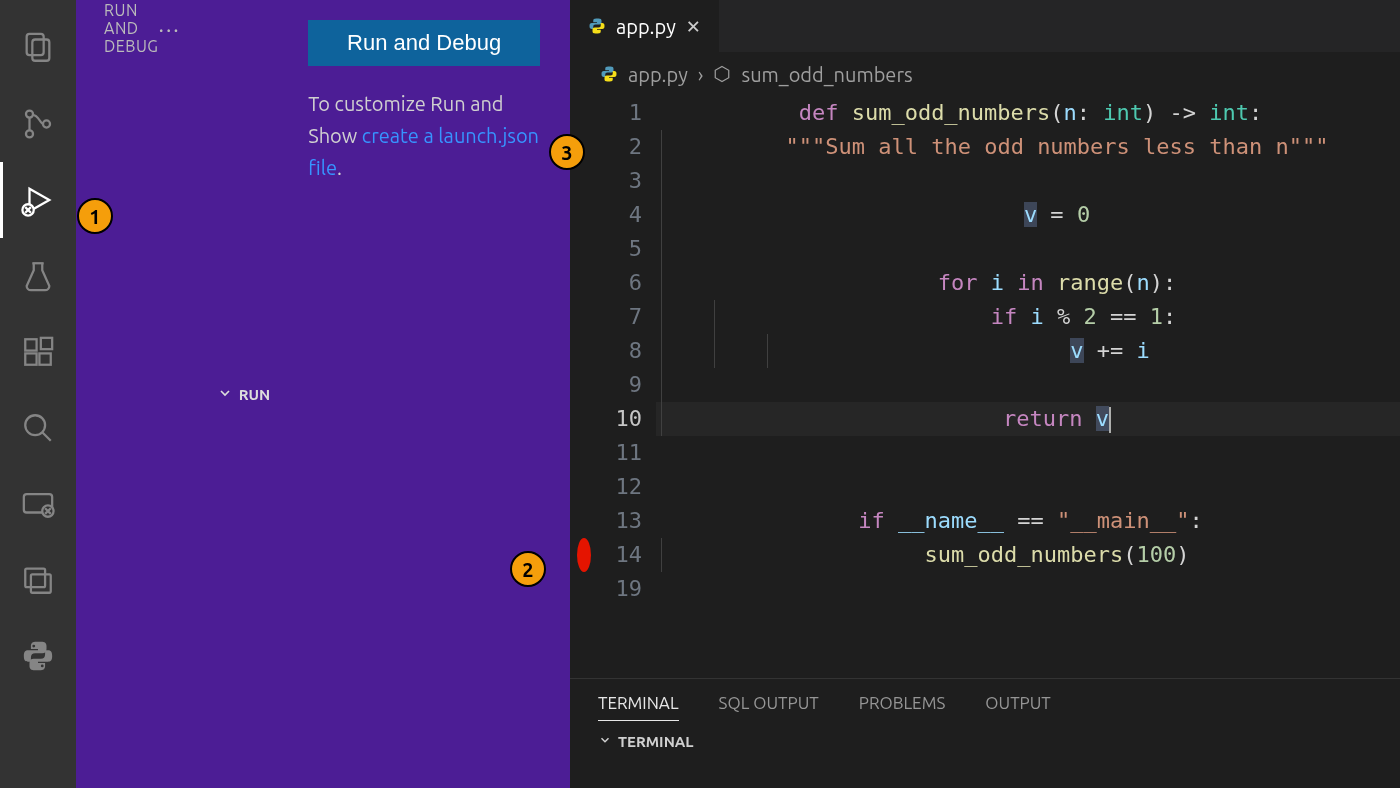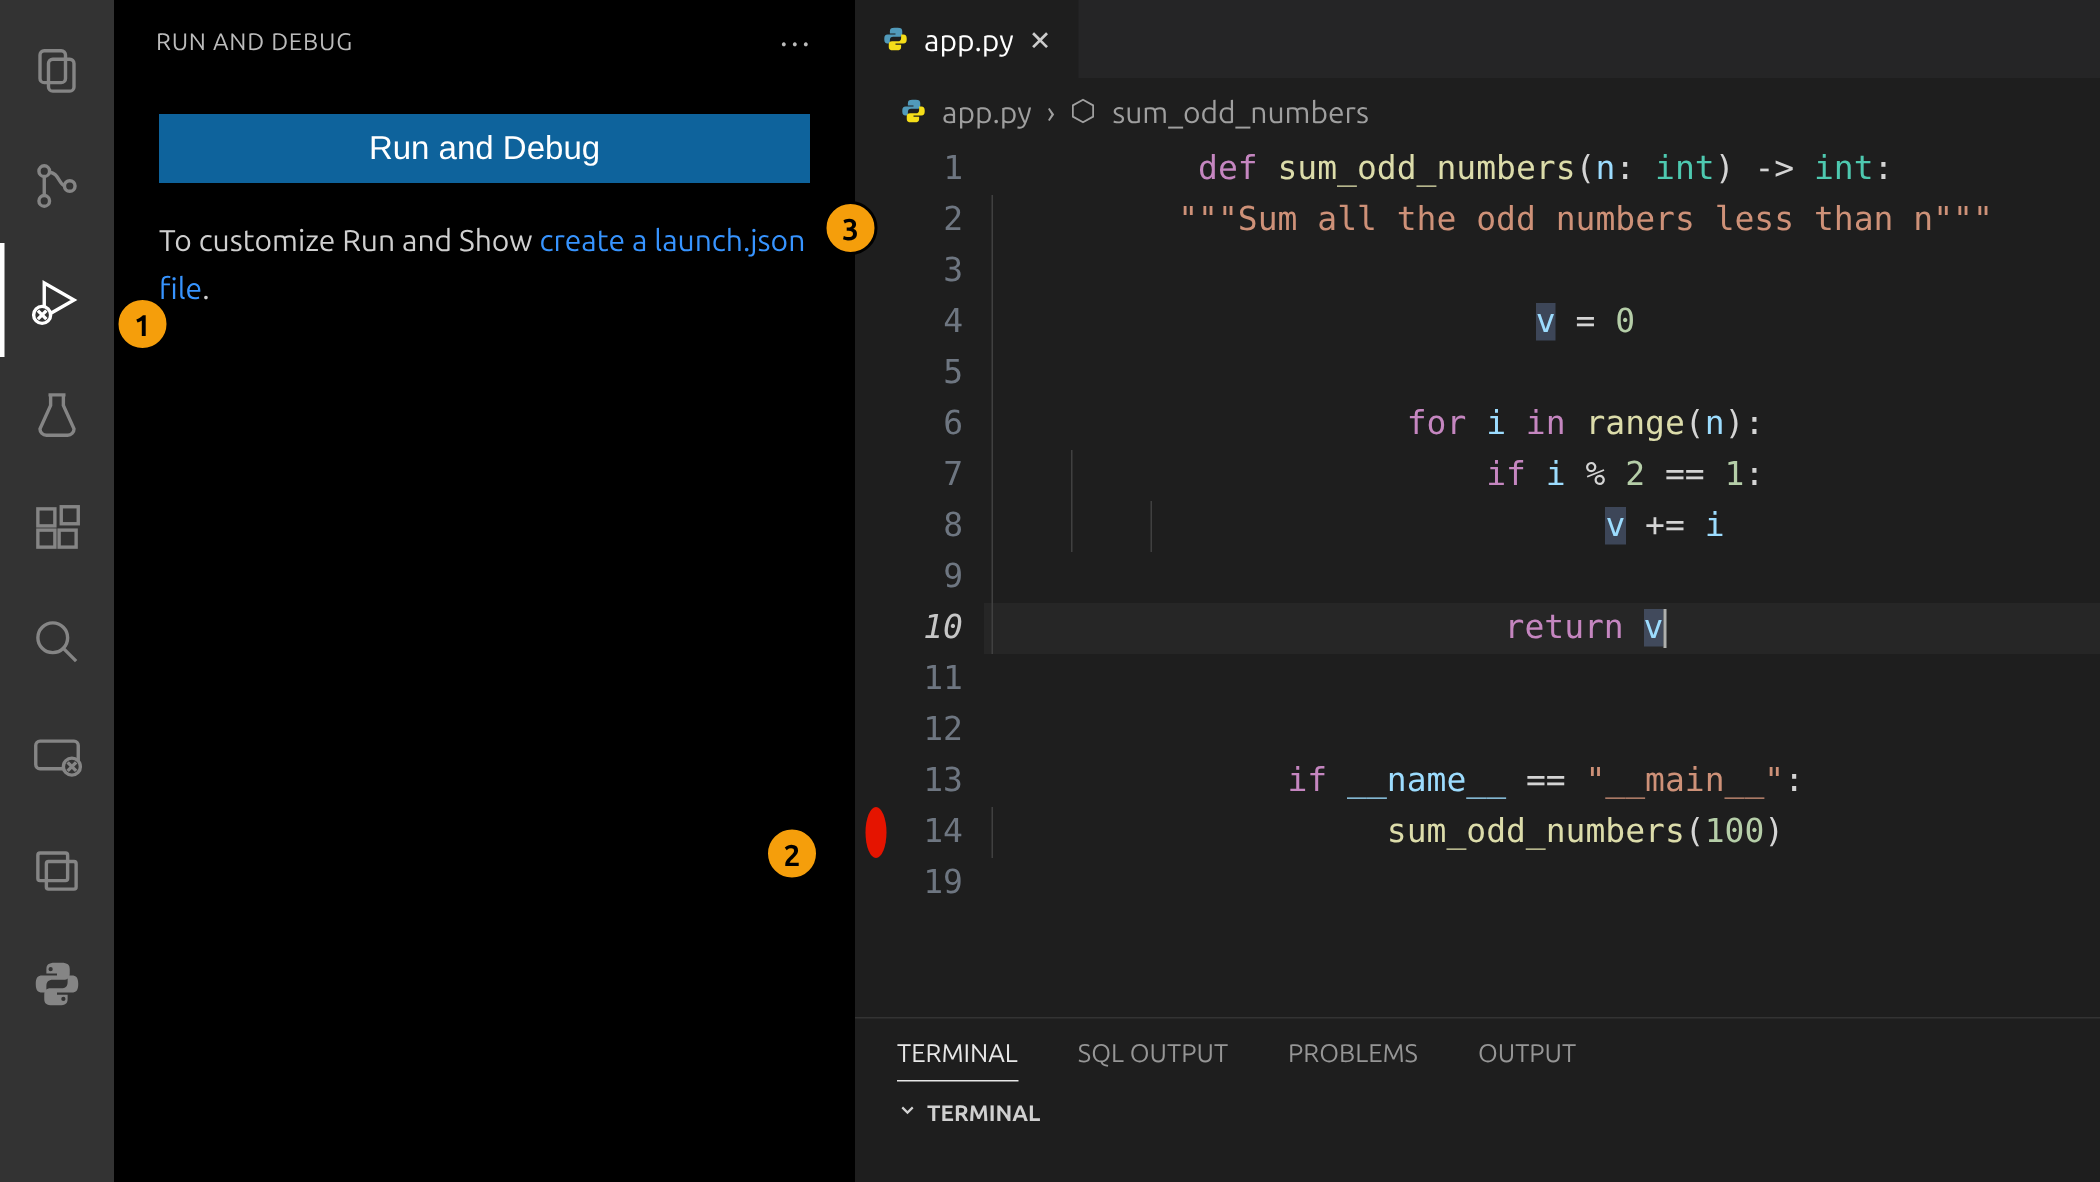--- a/index.html
+++ b/index.html
@@ -37,23 +37,23 @@
     position: absolute;
     left: 0; top: 0; bottom: 0;
     width: 3px;
     background: #ffffff;
   }
   .activity-item svg { width: 34px; height: 34px; }
 
   
   .sidebar {
     width: 494px;
-    background: #000000;
-    display: flex;
-    flex-direction: column;
+    background: #4c1d95;
+    display: flex;
+    flex-direction: row;
   }
   .sidebar-header {
     height: 56px;
     display: flex;
     align-items: center;
     padding: 0 28px;
     color: #bbbbbb;
     font-size: 16px;
     letter-spacing: 0.5px;
     justify-content: space-between;
@@ -254,20 +254,28 @@
         <path d="M13 22c3 0 4-1 4-3v-2h-5v-1h7c2 0 3-1 3-4s-1-4-3-4h-2v3c0 2-1 3-3 3H9c-2 0-3 1-3 3v2c0 2 1 3 4 3h3zm2-2a1 1 0 110-2 1 1 0 010 2z"></path>
       </svg>
   </div>
 </div>
 
 <div class="sidebar">
   <div class="sidebar-header">
     <span>RUN AND DEBUG</span>
     <span class="ellipsis">···</span>
   </div>
+  <div class="sidebar-section-header">
+    <span class="chevron">
+      <svg width="16" height="16" viewBox="0 0 24 24" fill="none" stroke="currentColor" stroke-width="2.5">
+          <path d="M6 9l6 6 6-6"></path>
+        </svg>
+    </span>
+    <span>RUN</span>
+  </div>
   <div class="sidebar-body">
     <button class="run-debug-btn">Run and Debug</button>
     <p>
       <span>To customize Run and Show </span><span class="link">create a launch.json file</span><span>.</span>
     </p>
   </div>
 </div>
 
 <div class="editor-col">
   <div class="tabbar">
@@ -316,21 +324,21 @@
     <div class="gutter" id="gutter">
         <div>1</div>
         <div>2</div>
         <div>3</div>
         <div>4</div>
         <div>5</div>
         <div>6</div>
         <div>7</div>
         <div>8</div>
         <div>9</div>
-        <div style="color: rgb(198, 198, 198); font-style: italic;">10</div>
+        <div style="color: rgb(198, 198, 198);">10</div>
         <div>11</div>
         <div>12</div>
         <div>13</div>
         <div>14</div>
         <div>19</div>
       </div>
     <div class="code" id="code"><div class="linewrap"><span style="padding-left: 5px;"><span class="k">def </span><span class="fn">sum_odd_numbers</span><span class="op">(</span><span class="pm">n</span><span class="op">: </span><span class="ty">int</span><span class="op">) -&gt; </span><span class="ty">int</span><span class="op">:</span></span></div><div class="linewrap"><span class="indent-guide" style="left: 5px;"></span><span style="padding-left: 58px;"><span class="s">"""Sum all the odd numbers less than n"""</span></span></div><div class="linewrap"><span class="indent-guide" style="left: 5px;"></span><span style="padding-left: 58px;"></span></div><div class="linewrap"><span class="indent-guide" style="left: 5px;"></span><span style="padding-left: 58px;"><span class="pm hl">v</span><span class="op"> = </span><span class="n">0</span></span></div><div class="linewrap"><span class="indent-guide" style="left: 5px;"></span><span style="padding-left: 58px;"></span></div><div class="linewrap"><span class="indent-guide" style="left: 5px;"></span><span style="padding-left: 58px;"><span class="k">for </span><span class="pm">i</span><span class="k"> in </span><span class="fn">range</span><span class="op">(</span><span class="pm">n</span><span class="op">):</span></span></div><div class="linewrap"><span class="indent-guide" style="left: 5px;"></span><span class="indent-guide" style="left: 58px;"></span><span style="padding-left: 111px;"><span class="k">if </span><span class="pm">i</span><span class="op"> % </span><span class="n">2</span><span class="op"> == </span><span class="n">1</span><span class="op">:</span></span></div><div class="linewrap"><span class="indent-guide" style="left: 5px;"></span><span class="indent-guide" style="left: 58px;"></span><span class="indent-guide" style="left: 111px;"></span><span style="padding-left: 164px;"><span class="pm hl">v</span><span class="op"> += </span><span class="pm">i</span></span></div><div class="linewrap"><span class="indent-guide" style="left: 5px;"></span><span style="padding-left: 58px;"></span></div><div class="linewrap cur-line"><span class="indent-guide" style="left: 5px;"></span><span style="padding-left: 58px;"><span class="k">return </span><span class="pm hl">v</span><span class="cursor"></span></span></div><div class="linewrap"><span style="padding-left: 5px;"></span></div><div class="linewrap"><span style="padding-left: 5px;"></span></div><div class="linewrap"><span style="padding-left: 5px;"><span class="k">if </span><span class="pm">__name__</span><span class="op"> == </span><span class="s">"__main__"</span><span class="op">:</span></span></div><div class="linewrap"><span class="indent-guide" style="left: 5px;"></span><span style="padding-left: 58px;"><span class="fn">sum_odd_numbers</span><span class="op">(</span><span class="n">100</span><span class="op">)</span></span></div><div class="linewrap"><span style="padding-left: 5px;"></span></div></div>
   </div>
 
   <div class="panel">

